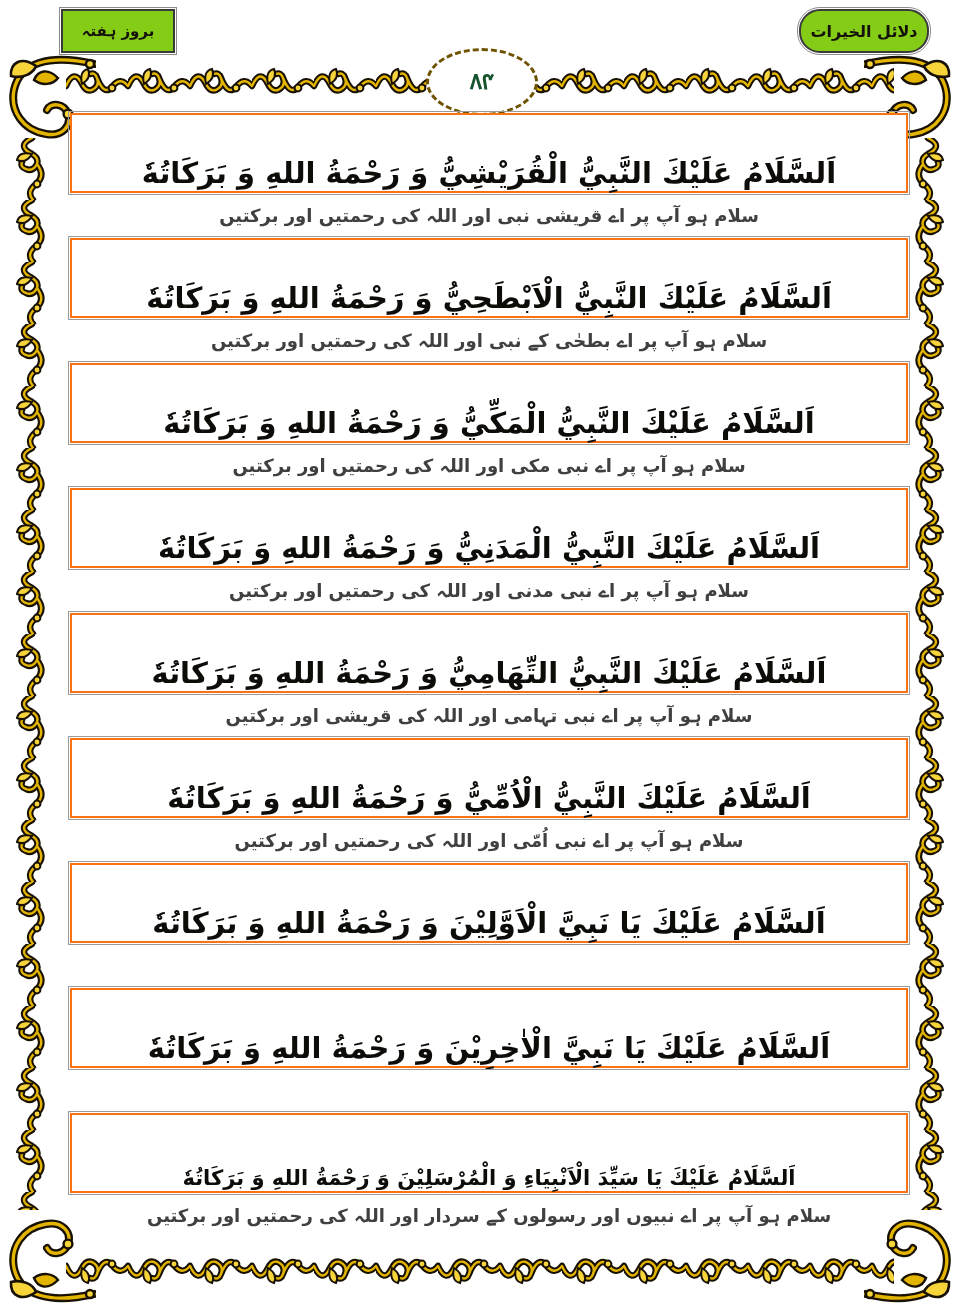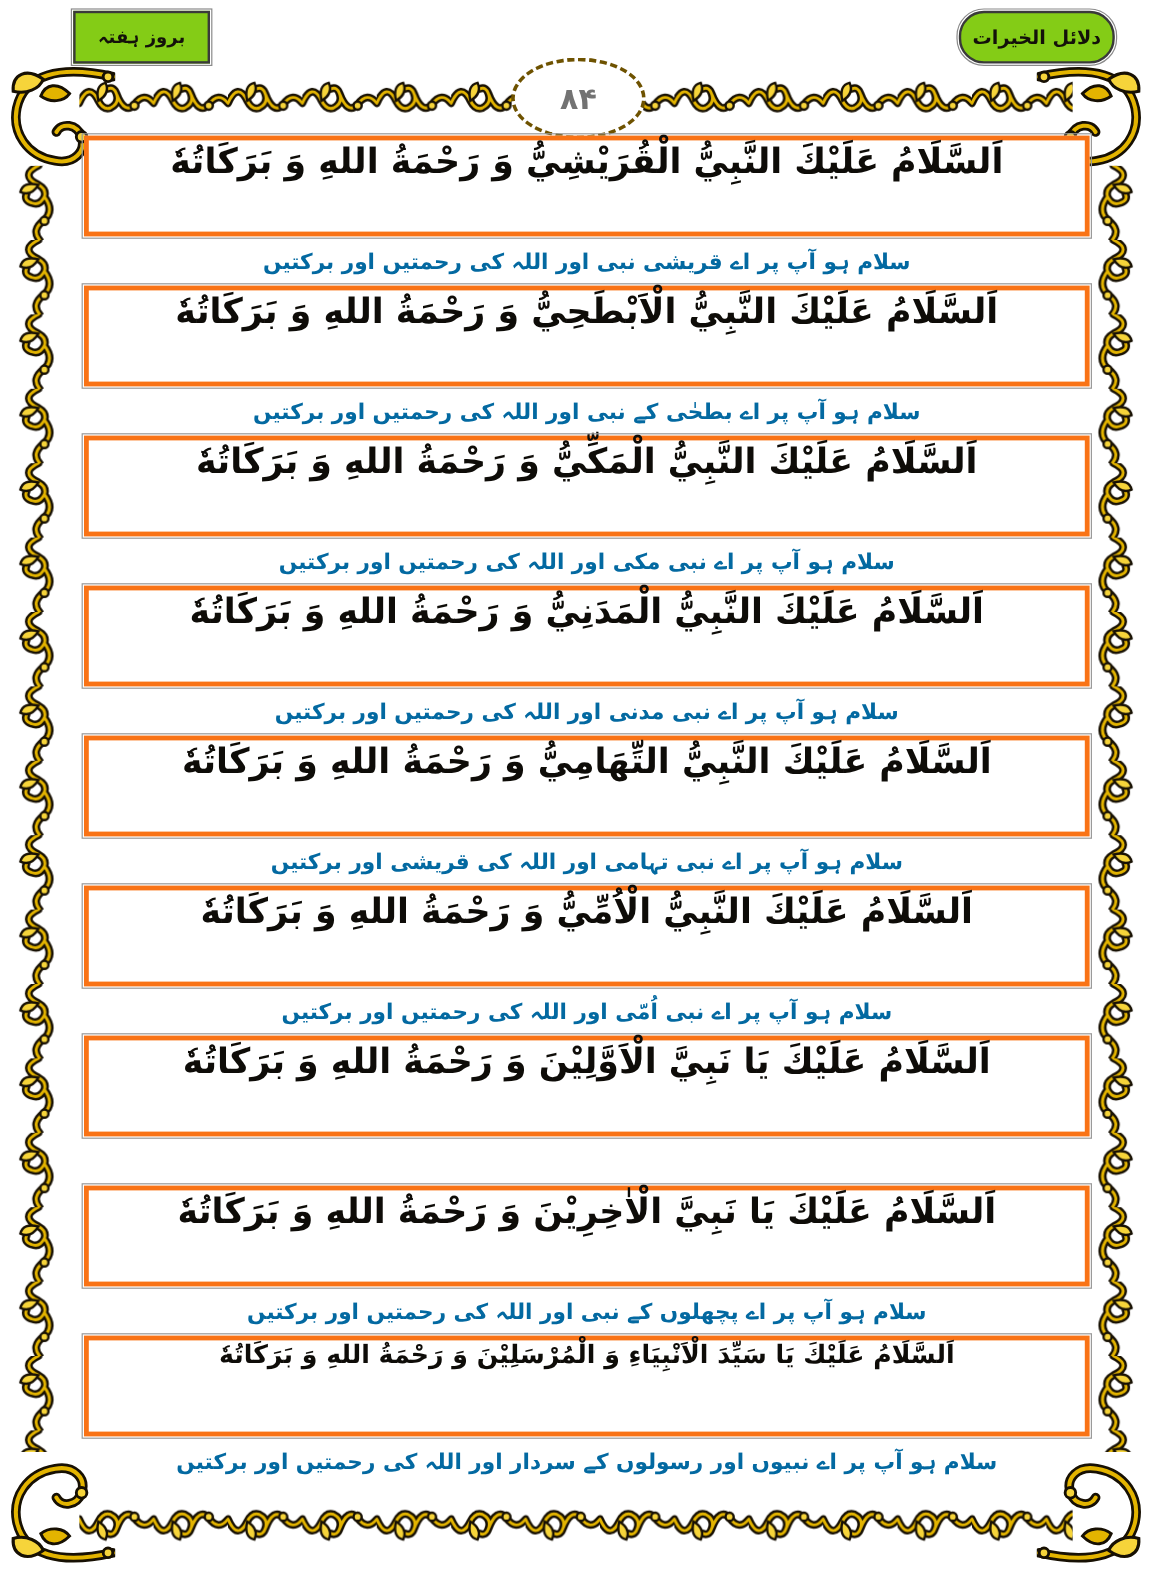--- a/index.html
+++ b/index.html
@@ -26,40 +26,40 @@
   .c-tl{left:4px;top:52px;}
   .c-tr{left:864px;top:52px;transform:scaleX(-1);}
   .c-bl{left:4px;top:1214px;transform:scaleY(-1);}
   .c-br{left:864px;top:1214px;transform:scale(-1,-1);}
   
   .cartouche{
     position:absolute;left:426px;top:48px;width:106px;height:62px;
     background:#fff;border:3px dashed #6e5200;border-radius:50%;
     display:flex;align-items:center;justify-content:center;
   }
-  .cartouche span{font-size:25px;font-weight:bold;color:#737373;}
+  .cartouche span{font-size:21px;font-weight:bold;color:#14532d;font-family:Liberation Serif, serif;}
   
   .content{
     position:absolute;left:70px;top:113px;width:838px;
     display:flex;flex-direction:column;
   }
   .sect{height:125px;display:flex;flex-direction:column;}
   .abox{
     height:76px;background:#fff;
-    border:4px solid #f97316;outline:1px solid #9a9a9a;outline-offset:1px;
-    display:flex;align-items:flex-start;justify-content:center;
+    border:2px solid #f97316;outline:1px solid #9a9a9a;outline-offset:1px;
+    display:flex;align-items:flex-end;justify-content:center;
   }
   .abox span{
     direction:rtl;unicode-bidi:embed;
     font-size:29px;font-weight:bold;color:#0e0c08;line-height:1.2;
     white-space:nowrap;
   }
   .caption{
     flex:1;display:flex;align-items:center;justify-content:center;
-    direction:rtl;font-size:18px;font-weight:bold;color:#0369a1;
+    direction:rtl;font-size:18px;font-weight:bold;color:#404040;
   }
 </style>
 </head>
 <body>
 
 <div class="tab tab-left" dir="rtl">
   <span>بروز ہفتہ</span>
 </div>
 <div class="tab tab-right" dir="rtl">
   <span>دلائل الخیرات</span>
@@ -197,21 +197,20 @@
   <div class="sect">
     <div class="abox">
       <span lang="ar">اَلسَّلَامُ عَلَيْكَ يَا نَبِيَّ الْاَوَّلِيْنَ وَ رَحْمَةُ اللهِ وَ بَرَكَاتُهٗ</span>
     </div>
   </div>
 
   <div class="sect">
     <div class="abox">
       <span lang="ar">اَلسَّلَامُ عَلَيْكَ يَا نَبِيَّ الْاٰخِرِيْنَ وَ رَحْمَةُ اللهِ وَ بَرَكَاتُهٗ</span>
     </div>
-    <div class="caption" lang="ur">سلام ہو آپ پر اے پچھلوں کے نبی اور اللہ کی رحمتیں اور برکتیں</div>
   </div>
 
   <div class="sect">
     <div class="abox">
       <span lang="ar" style="font-size:21px;">اَلسَّلَامُ عَلَيْكَ يَا سَيِّدَ الْاَنْبِيَاءِ وَ الْمُرْسَلِيْنَ وَ رَحْمَةُ اللهِ وَ بَرَكَاتُهٗ</span>
     </div>
     <div class="caption" lang="ur">سلام ہو آپ پر اے نبیوں اور رسولوں کے سردار اور اللہ کی رحمتیں اور برکتیں</div>
   </div>
 
 </div>

